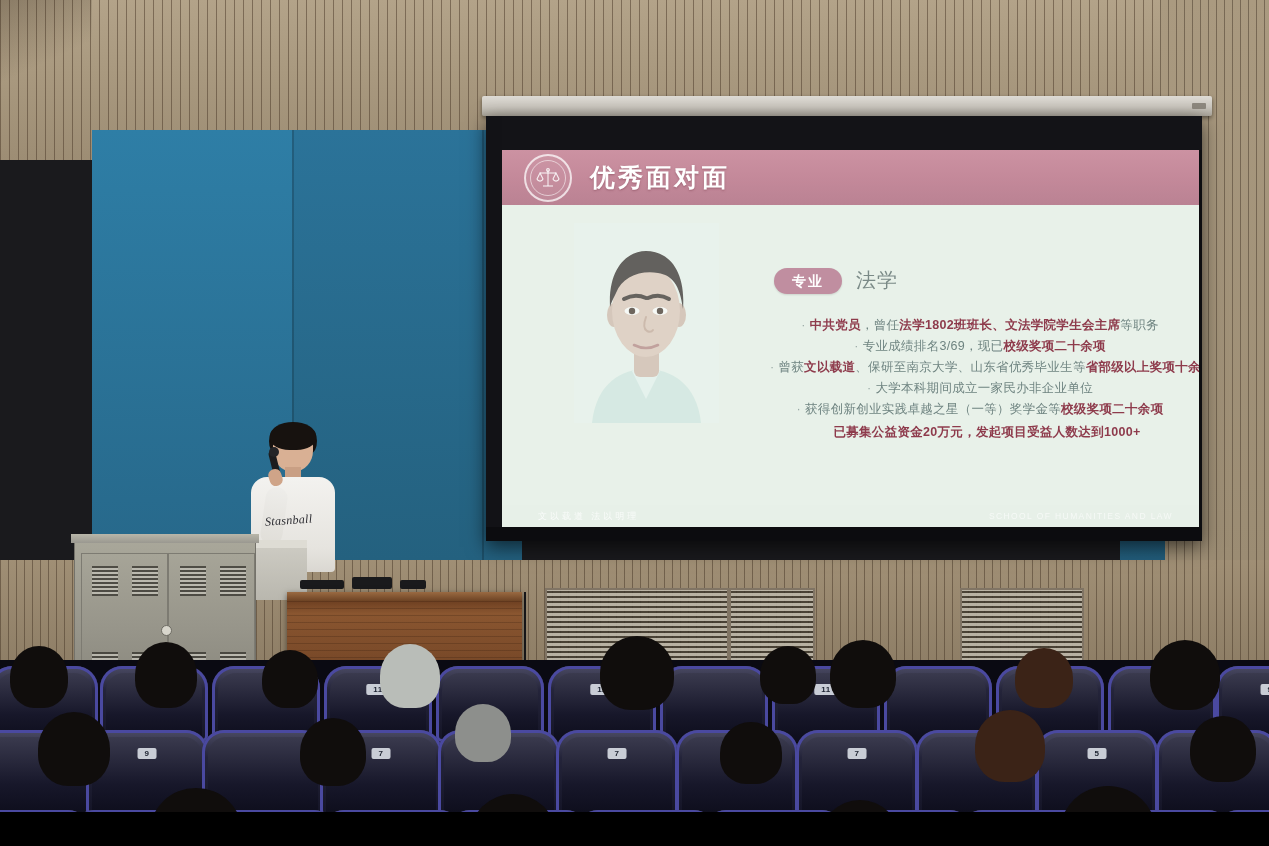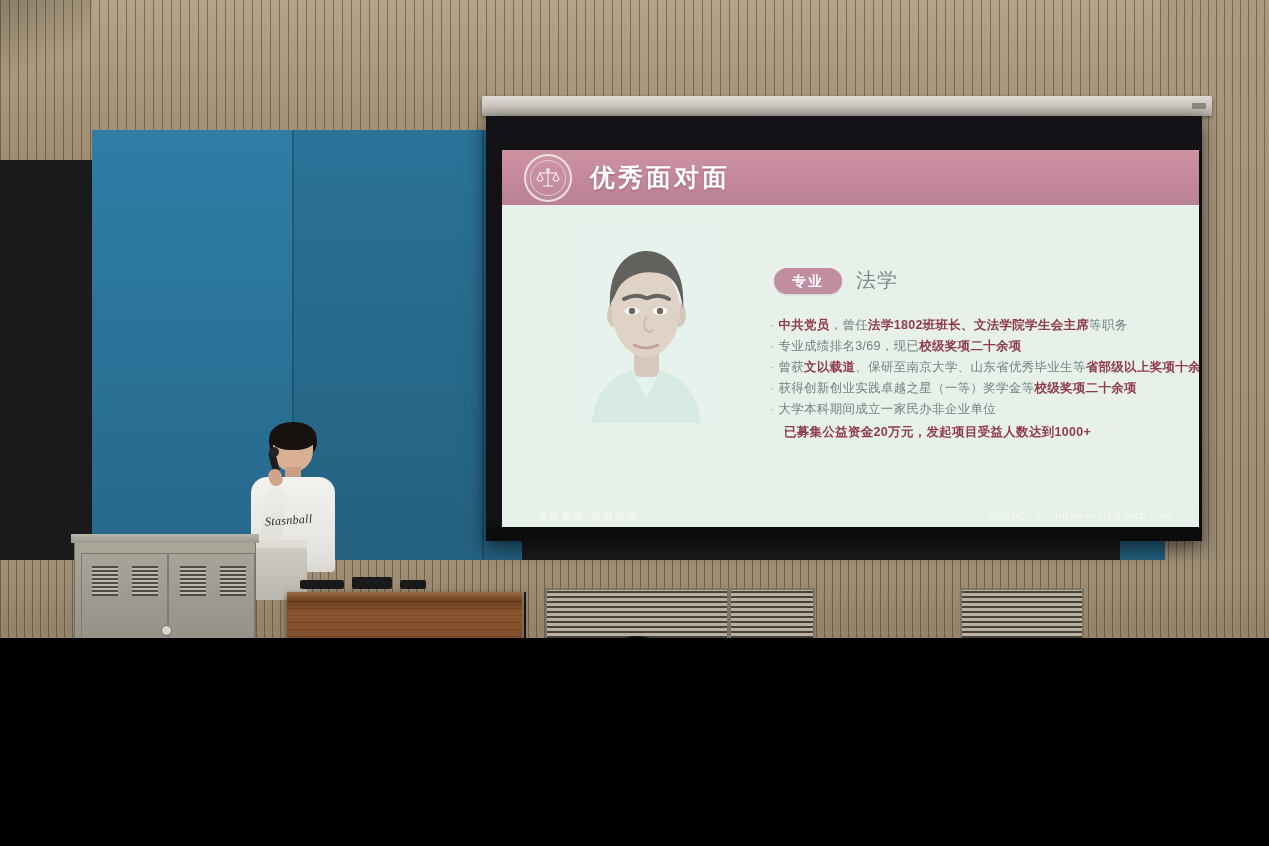--- a/index.html
+++ b/index.html
@@ -1,18 +1,18 @@
 <!DOCTYPE html>
 <html><head>
 <meta charset="utf-8">
 <style>
   html,body{margin:0;padding:0;background:#000;}
   body{font-family:"Liberation Sans","DejaVu Sans",sans-serif;}
 
-  #scene{position:relative;width:1269px;height:638px;overflow:hidden;background:#1a1a1d;}
+  #scene{position:relative;width:1269px;height:812px;overflow:hidden;background:#1a1a1d;}
 
   
   .wall-upper{position:absolute;left:0;top:0;width:1269px;height:160px;
     background:
       repeating-linear-gradient(90deg,rgba(80,62,45,.55) 0px,rgba(80,62,45,.55) 1px,rgba(0,0,0,0) 1px,rgba(0,0,0,0) 9px),
       linear-gradient(180deg,#b3a389 0%,#a9997f 45%,#9d8d74 100%);
   }
   .wall-upper-left{position:absolute;left:0;top:0;width:92px;height:420px;
     background:
       repeating-linear-gradient(90deg,rgba(70,56,42,.45) 0px,rgba(70,56,42,.45) 1px,rgba(0,0,0,0) 1px,rgba(0,0,0,0) 8px),
@@ -75,21 +75,21 @@
   .tag-row{position:absolute;display:flex;align-items:center;gap:14px;}
   .tag-row.r1{left:272px;top:18px;}
   .tag-row.r2{left:272px;top:62px;}
   .tag-pill{background:#c08ea0;color:#ffffff;font-size:14px;font-weight:bold;
     letter-spacing:2px;border-radius:20px;padding:6px 18px;line-height:1;
     box-shadow:0 1px 2px rgba(0,0,0,.12);}
   .tag-val{color:#7a8a87;font-size:20px;letter-spacing:1px;}
 
   .bullets{position:absolute;left:268px;top:110px;width:420px;}
   .bullet{font-size:12.5px;line-height:21px;color:#6f8481;letter-spacing:.3px;
-    white-space:nowrap;}
+    white-space:nowrap;text-align:center;}
   .bullet .dot{color:#9aa9a6;margin-right:4px;}
   .bullet b{color:#8e3b4c;font-weight:bold;}
   .bullet.sub{padding-left:14px;color:#8e3b4c;font-weight:bold;margin-top:2px;}
 
   .slide-footer{position:relative;height:22px;
     background:linear-gradient(180deg,#c48e9e 0%,#b9footer 0%,#bc8595 100%);
     display:flex;align-items:center;justify-content:space-between;
     padding:0 26px 0 36px;}
   .footer-cn{color:rgba(255,255,255,.75);font-size:9px;letter-spacing:3px;
     font-family:"Liberation Serif","DejaVu Serif",serif;}
@@ -270,22 +270,22 @@
 
         <div class="tag-row r2">
           <div class="tag-pill">专业</div>
           <div class="tag-val">法学</div>
         </div>
 
         <div class="bullets" id="bullets">
             <div class="bullet"><span class="dot">·</span><b>中共党员</b><span>，曾任</span><b>法学1802班班长、文法学院学生会主席</b><span>等职务</span></div>
             <div class="bullet"><span class="dot">·</span><span>专业成绩排名3/69，现已</span><b>校级奖项二十余项</b></div>
             <div class="bullet"><span class="dot">·</span><span>曾获</span><b>文以载道</b><span>、保研至南京大学、山东省优秀毕业生等</span><b>省部级以上奖项十余项</b></div>
+            <div class="bullet"><span class="dot">·</span><span>大学本科期间成立一家民办非企业单位</span></div>
             <div class="bullet"><span class="dot">·</span><span>获得创新创业实践卓越之星（一等）奖学金等</span><b>校级奖项二十余项</b></div>
-            <div class="bullet"><span class="dot">·</span><span>大学本科期间成立一家民办非企业单位</span></div>
             <div class="bullet sub">已募集公益资金20万元，发起项目受益人数达到1000+</div>
           </div>
       </div>
 
       <div class="slide-footer">
         <div class="footer-cn">文以载道 法以明理</div>
         <div class="footer-en">SCHOOL OF HUMANITIES AND LAW</div>
       </div>
     </div>
   </div>

